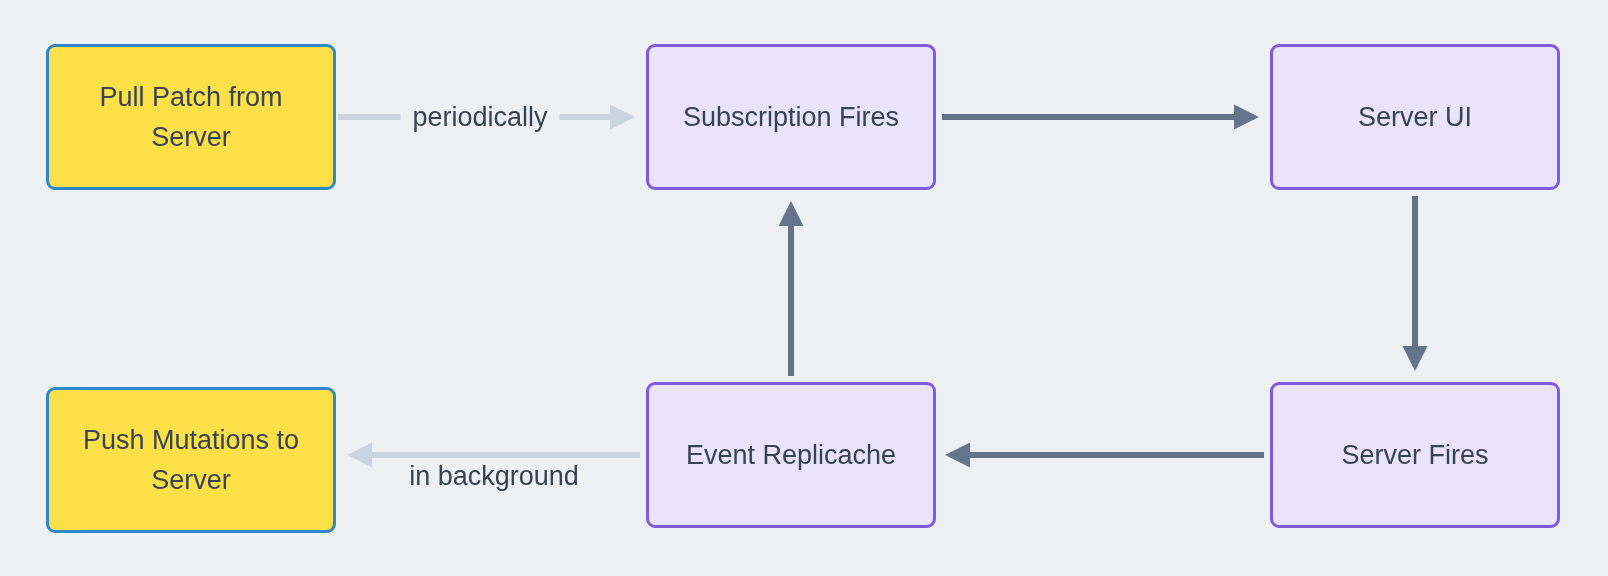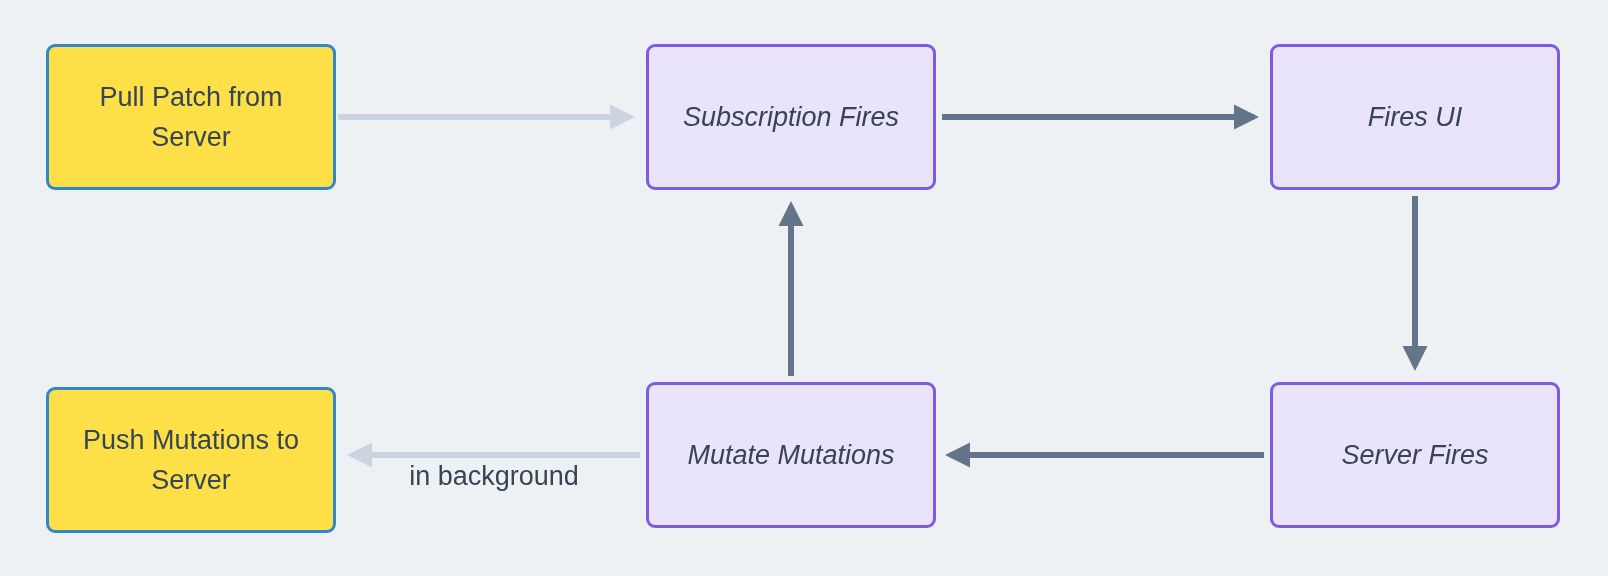--- a/index.html
+++ b/index.html
@@ -35,21 +35,20 @@
     justify-content: center;
     text-align: center;
   }
   .node-blue {
     background: #fde047;
     border-color: #2f88c9;
   }
   .node-purple {
     background: #e9e3fb;
     border-color: #7e5be0;
-    font-style: italic;
   }
   .node-label {
     font-size: 27px;
     line-height: 1.5;
     font-weight: 500;
     color: #374453;
     max-width: 238px;
   }
   .edge-label {
     position: absolute;
@@ -99,31 +98,32 @@
 
   <div class="node node-blue pos-pull">
     <span class="node-label">Pull Patch from Server</span>
   </div>
 
   <div class="node node-purple pos-sub">
     <span class="node-label">Subscription Fires</span>
   </div>
 
   <div class="node node-purple pos-render">
-    <span class="node-label">Fires UI</span>
+    <span class="node-label">Server UI</span>
   </div>
 
   <div class="node node-blue pos-push">
     <span class="node-label">Push Mutations to Server</span>
   </div>
 
   <div class="node node-purple pos-mutate">
-    <span class="node-label">Mutate Mutations</span>
+    <span class="node-label">Event Replicache</span>
   </div>
 
   <div class="node node-purple pos-event">
     <span class="node-label">Server Fires</span>
   </div>
 
+  <div class="edge-label" style="left: 480px; top: 117px;">periodically</div>
 
   <div class="edge-label" style="left: 494px; top: 455px; margin-top: 21px;">in background</div>
 
 </div>
 
 </body></html>

